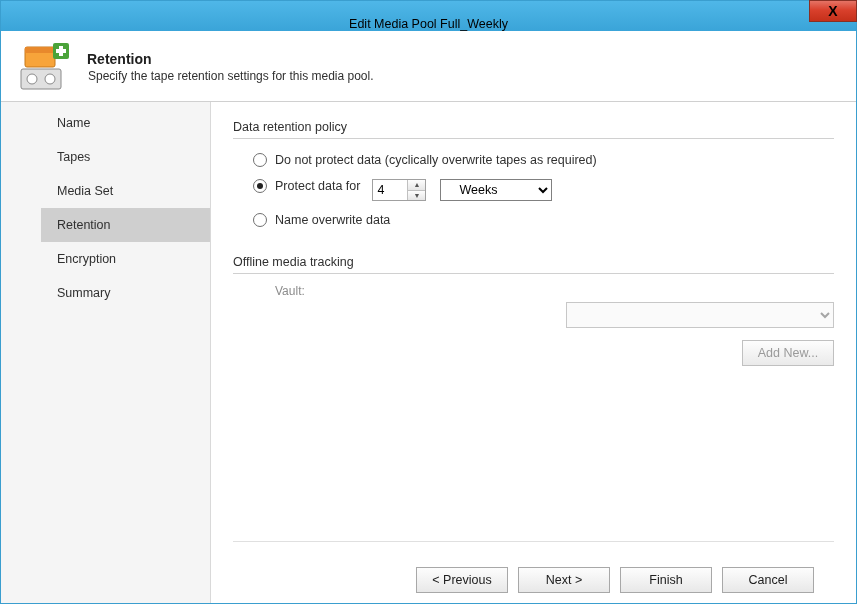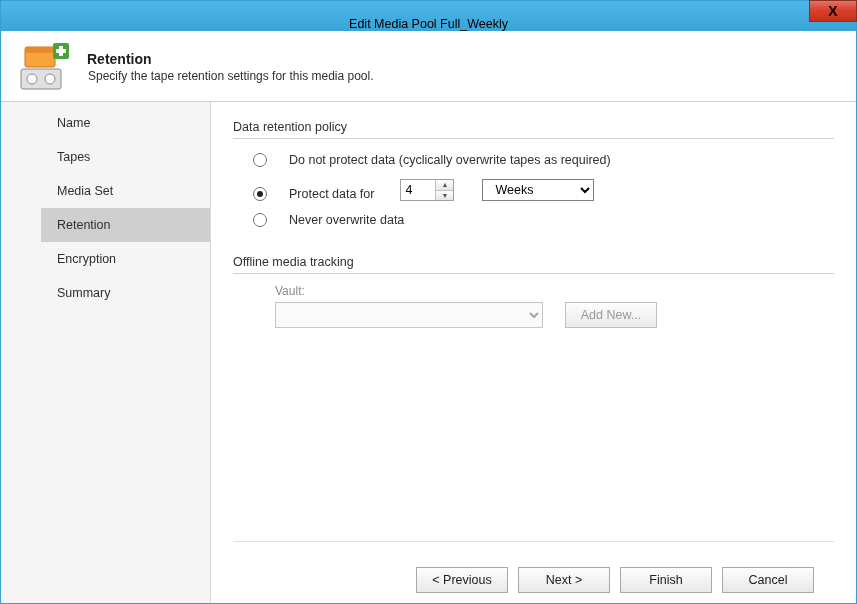--- a/index.html
+++ b/index.html
@@ -63,22 +63,22 @@
     min-height: 0;
   }
   .group { margin-bottom: 20px; }
   .group-header {
     font-size: 12.5px; color: #303030;
     padding-bottom: 4px;
     border-bottom: 1px solid #d0d0d0;
     margin-bottom: 10px;
   }
   .radio-row, .check-row {
-    display: flex; align-items: flex-end;
-    gap: 22px;
+    display: flex; align-items: flex-start;
+    gap: 8px;
     padding: 4px 0 8px 20px;
     font-size: 12.5px;
   }
   input[type=radio] {
     appearance: none;
     width: 14px; height: 14px;
     border: 1px solid #6f6f6f; border-radius: 50%;
     position: relative; margin: 0;
     background: #fff;
   }
@@ -106,26 +106,26 @@
     border-left: 1px solid #c0c0c0;
   }
   .spinner .arrows button {
     flex: 1; border: none; background: linear-gradient(#fdfdfd,#e6e6e6);
     font-size: 7px; line-height: 1; padding: 0; color: #555; cursor: pointer;
   }
   .spinner .arrows button + button { border-top: 1px solid #c0c0c0; }
   .combo {
     height: 22px; width: 112px;
     border: 1px solid #808080; background: #fff;
-    font-size: 12.5px; padding: 1px 8px;
+    font-size: 12.5px; padding: 1px 14px;
     margin-left: 6px;
   }
   .sub-indent { padding-left: 42px; display: flex; flex-direction: column; gap: 4px; }
   .sub-label { color: #8c8c8c; font-size: 12px; }
-  .vault-row { display: flex; gap: 22px; align-items: flex-end; }
+  .vault-row { display: flex; gap: 12px; align-items: flex-end; flex-direction: column; }
   .vault-select {
     width: 268px; height: 26px;
     border: 1px solid #b0b0b0; background: #f8f8f8;
     color: #808080; font-size: 12.5px; padding: 2px 4px;
   }
   .add-btn {
     width: 92px; height: 26px;
     border: 1px solid #c0c0c0; background: linear-gradient(#fdfdfd,#eaeaea);
     color: #9a9a9a; font-size: 12.5px;
   }
@@ -206,21 +206,21 @@
               <button>▼</button>
             </span>
           </span>
           <select class="combo">
             <option>Weeks</option>
           </select>
         </label>
 
         <label class="radio-row">
           <input type="radio" name="ret" style="">
-          <span>Never overwrite data</span>
+          <span>Name overwrite data</span>
         </label>
       </div>
 
       <div class="group">
         <div class="group-header">Offline media tracking</div>
 
 
         <div class="sub-indent">
           <span class="sub-label">Vault:</span>
           <div class="vault-row">

